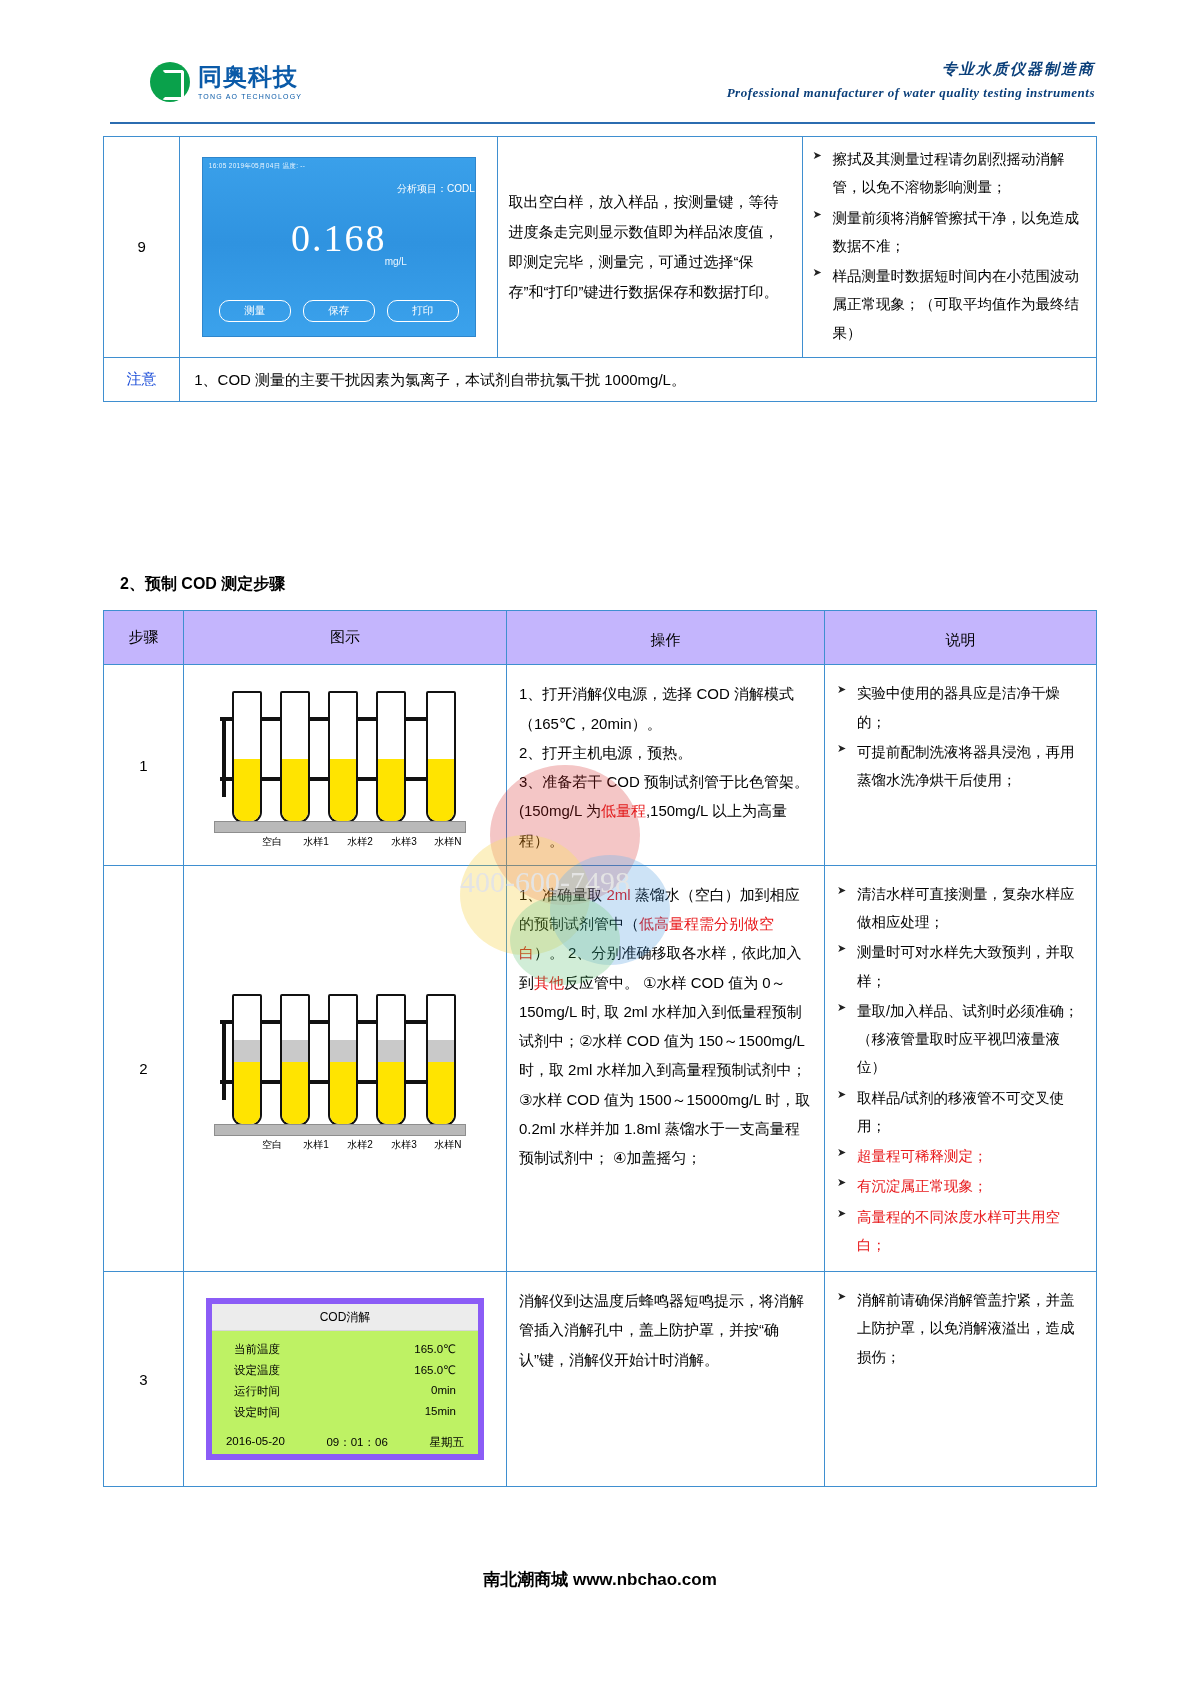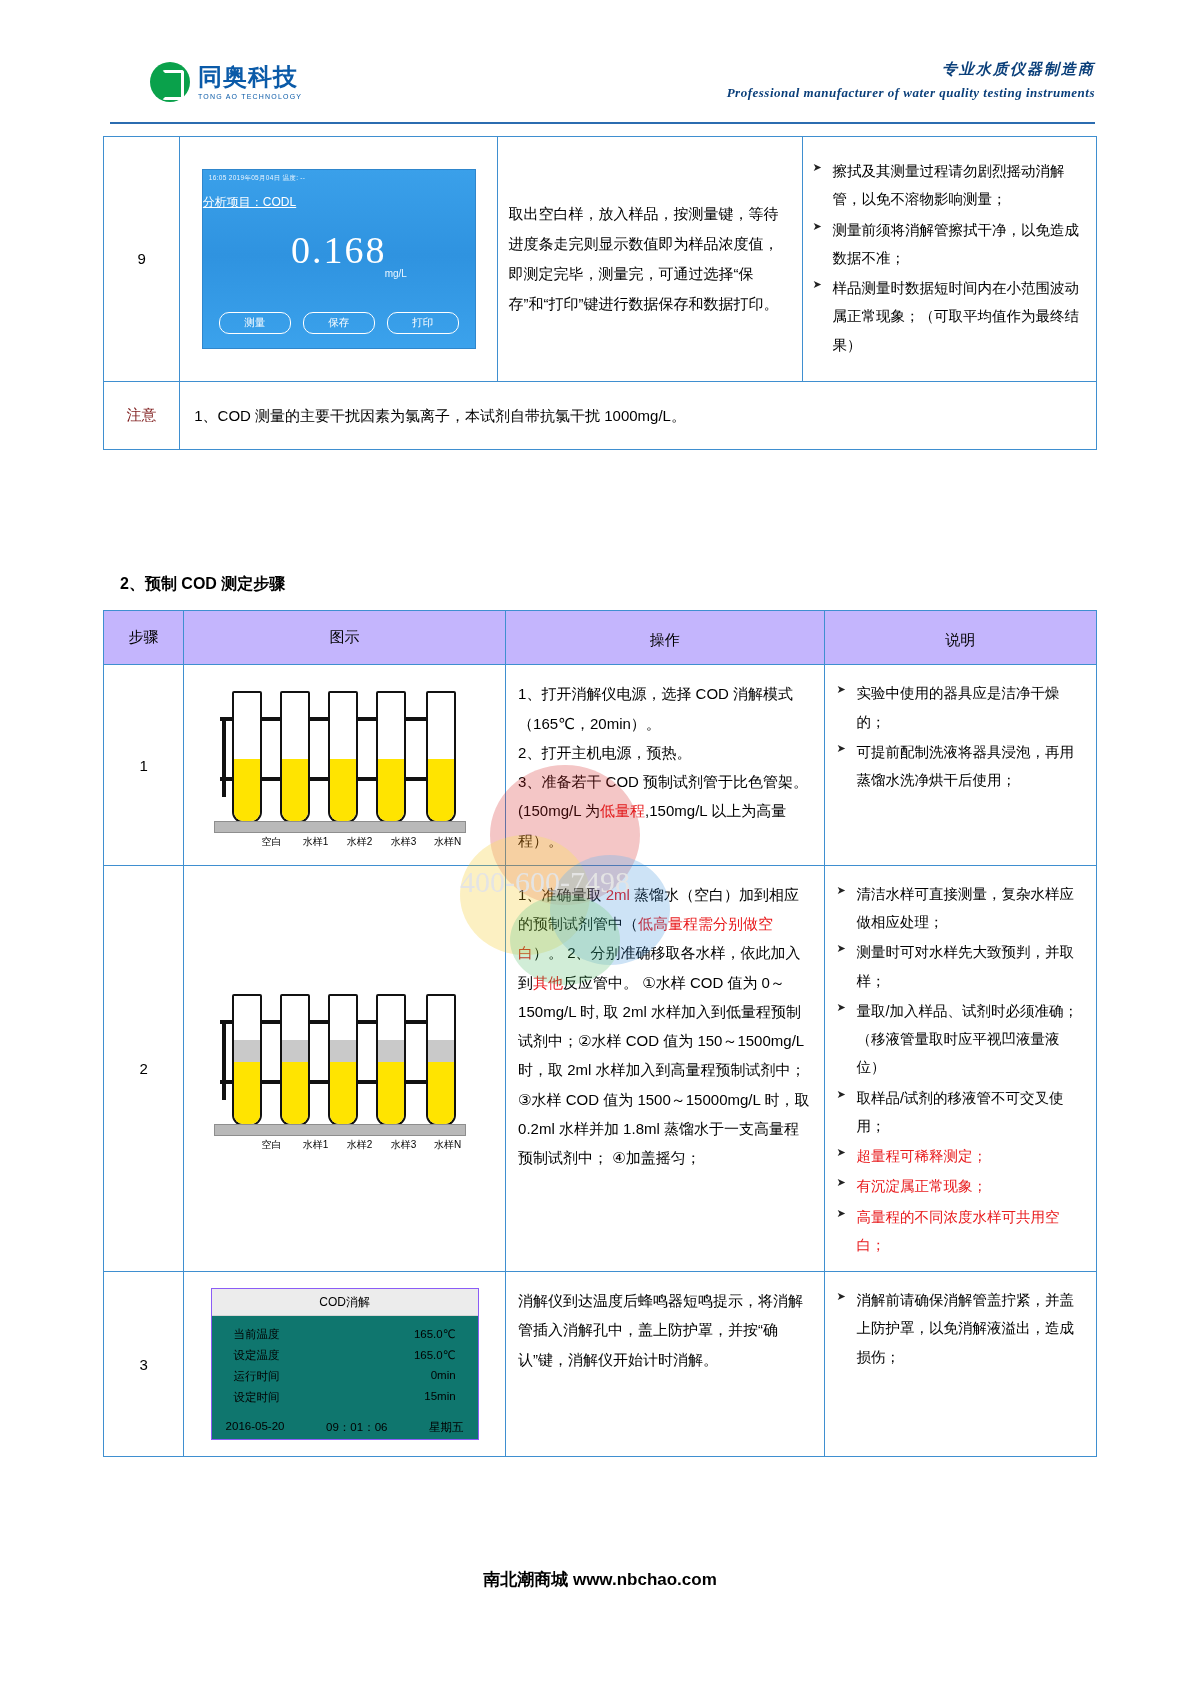--- a/index.html
+++ b/index.html
@@ -25,33 +25,33 @@
   .slogan-en{font-family:"Liberation Serif","DejaVu Serif",serif;font-weight:bold;font-style:italic;
      font-size:13px;color:#0a3f7a;margin-top:6px;letter-spacing:0.5px;}
   .header-rule{position:absolute;left:110px;top:122px;width:985px;height:2px;background:#2b6cb0;}
 
   
   table{border-collapse:collapse;position:absolute;}
   td,th{border:1px solid #3f8fd0;vertical-align:middle;font-size:14.5px;}
 
   
   .tbl1{left:103px;top:136px;width:994px;}
-  .tbl1 td{padding:20px 10px;}
+  .tbl1 td{padding:8px 10px;}
   .c-step{width:60px;text-align:center;font-size:15px;}
   .c-img{width:300px;text-align:center;padding:6px;}
   .c-op{width:310px;line-height:2.0;font-size:15px;}
   .c-note{width:300px;line-height:1.95;font-size:14.5px;}
-  .note-label{text-align:center;color:#7f1d1d;font-size:15px;}
+  .note-label{text-align:center;color:#1d4ed8;font-size:15px;}
   .note-text{font-size:15px;line-height:1.8;padding-left:14px !important;}
 
   
   .screen{width:272px;height:178px;background:linear-gradient(180deg,#3aa0ea 0%,#2f93e0 48%,#3ba2ec 100%);
      margin:0 auto;position:relative;border:1px solid #2f86cc;}
   .scr-top{position:absolute;left:6px;top:4px;font-size:6.5px;color:#eaf6ff;letter-spacing:0.3px;}
-  .scr-title{position:absolute;left:0;right:0;top:24px;text-align:left;color:#ffffff;font-size:12px;text-decoration:underline;}
+  .scr-title{position:absolute;left:0;right:0;top:24px;text-align:right;color:#ffffff;font-size:10px;}
   .scr-val{position:absolute;left:0;right:0;top:58px;text-align:center;color:#ffffff;font-size:38px;
      font-family:"Liberation Serif","DejaVu Serif",serif;letter-spacing:2px;}
   .scr-unit{position:absolute;right:68px;top:98px;color:#eaf6ff;font-size:10px;}
   .scr-btns{position:absolute;left:0;right:0;bottom:14px;display:flex;justify-content:space-around;padding:0 10px;}
   .scr-btn{width:70px;height:20px;border:1px solid #ffffff;border-radius:10px;color:#fff;font-size:10.5px;
      display:flex;align-items:center;justify-content:center;}
 
   .bullets{margin:0;padding:0;list-style:none;}
   .bullets li{position:relative;padding-left:20px;margin-bottom:2px;}
   .bullets li:before{content:"\27A4";position:absolute;left:0;top:0;font-size:11px;color:#222;}
@@ -76,21 +76,21 @@
   .tube .cap{position:absolute;left:-2px;top:-12px;width:26px;height:12px;background:#111;border-radius:2px;}
   .tube .liq{position:absolute;left:0;right:0;bottom:0;background:#ffe400;}
   .tube .grey{position:absolute;left:0;right:0;background:#c9c9c9;}
   .rack-bar{position:absolute;left:6px;width:232px;height:4px;background:#111;}
   .rack-base{position:absolute;left:0;bottom:16px;width:250px;height:10px;background:#b9b9b9;border:1px solid #8e8e8e;}
   .rack-leg{position:absolute;width:4px;background:#111;}
   .rack-labels{position:absolute;left:0;right:0;bottom:0;display:flex;justify-content:flex-end;padding:0 6px;font-size:10px;}
   .rack-labels span{width:44px;text-align:center;}
 
   
-  .panel{width:266px;height:150px;border:1px solid #8b5cf6;background:#0f766e;margin:6px auto;position:relative;}
+  .panel{width:266px;height:150px;border:6px solid #8b5cf6;background:#bef264;margin:16px auto;position:relative;}
   .panel-hd{height:26px;background:#ececec;border-bottom:1px solid #d6d6d6;display:flex;align-items:center;
      justify-content:center;font-size:12px;}
   .panel-row{display:flex;justify-content:space-between;padding:3px 22px;font-size:11.5px;}
   .panel-ft{position:absolute;left:0;right:0;bottom:4px;display:flex;justify-content:space-between;padding:0 14px;font-size:11.5px;}
 
   
   .wm{position:absolute;left:430px;top:745px;width:300px;height:300px;pointer-events:none;opacity:.55;}
   .wm-blob{position:absolute;border-radius:50%;filter:blur(0.4px);}
   .wm-text{position:absolute;left:30px;top:120px;font-size:30px;color:#cfcfcf;font-family:"Liberation Serif",serif;}
 

